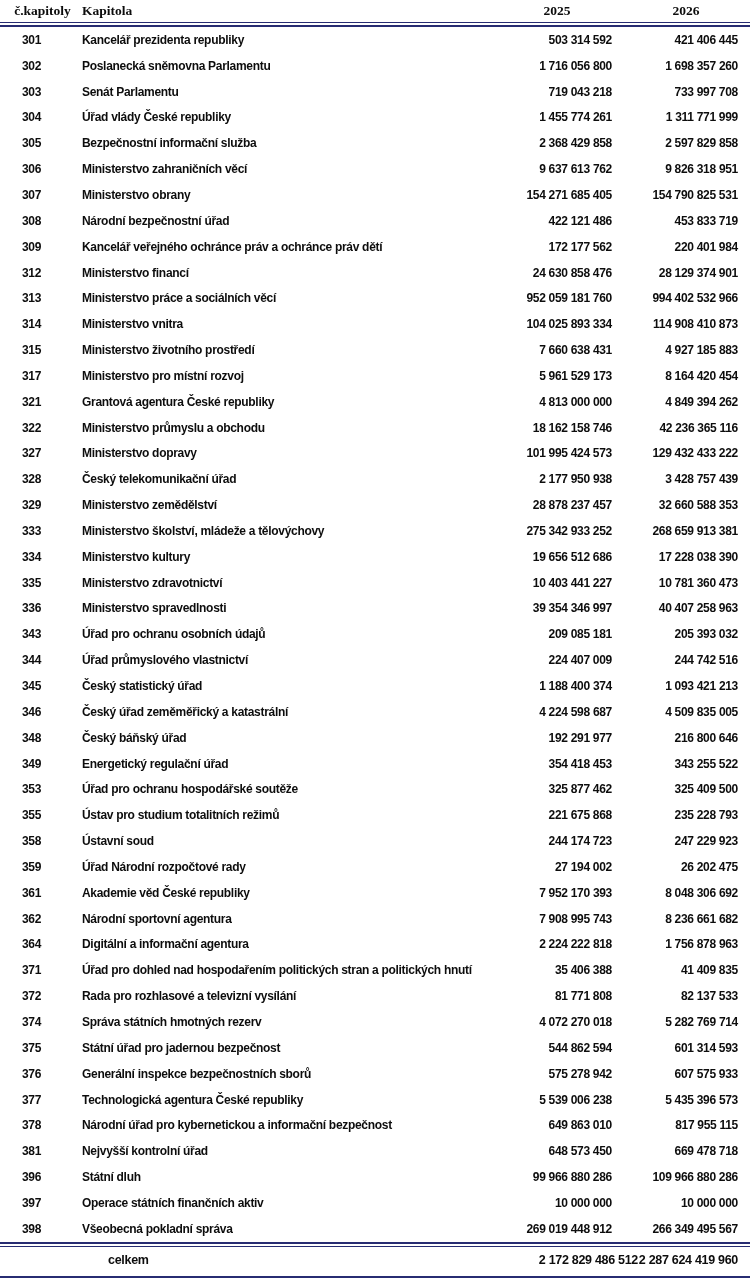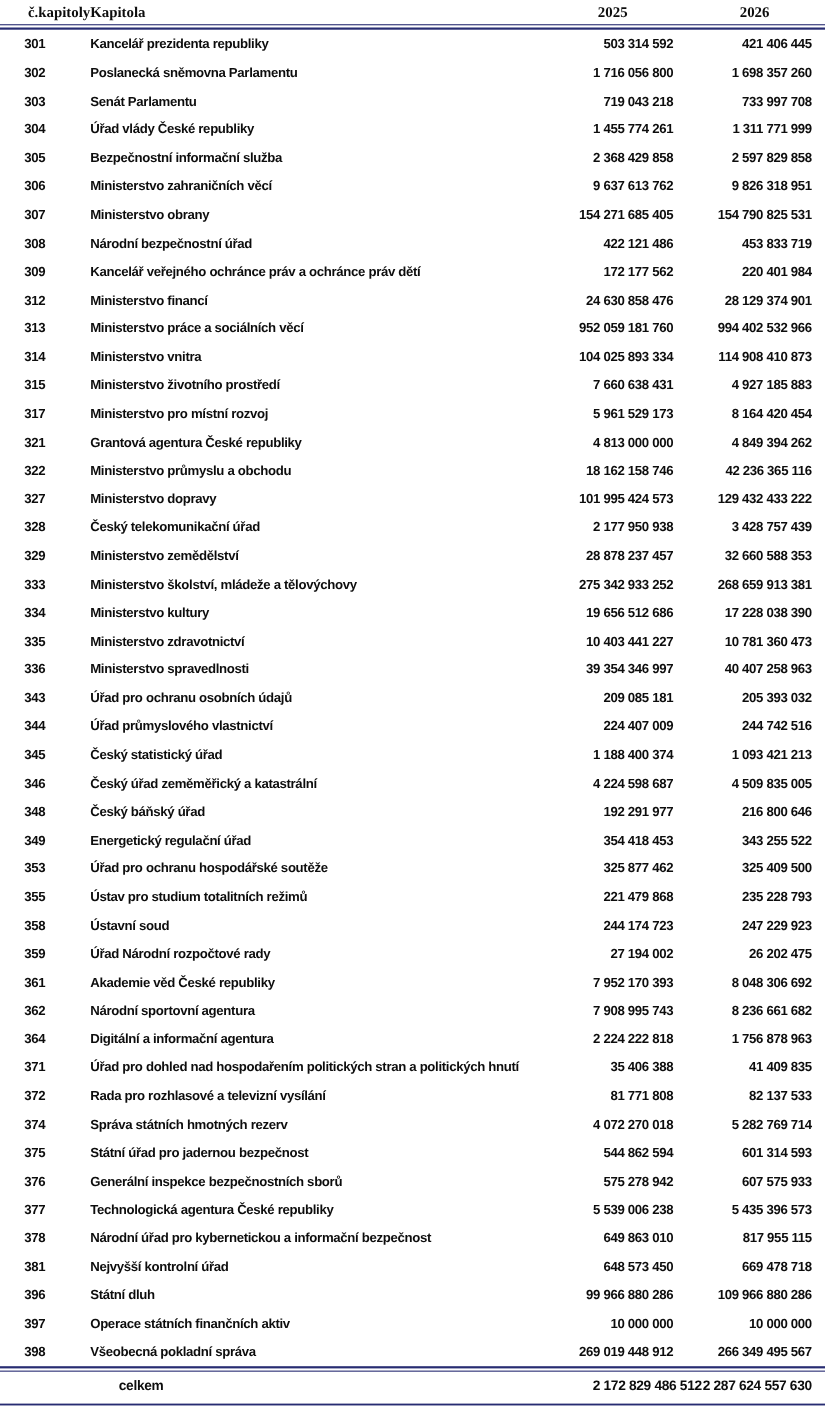--- a/index.html
+++ b/index.html
@@ -12,21 +12,21 @@
   }
   .header-row {
     display: flex; height: 22px; align-items: center;
     font-family: "Liberation Serif", serif;
     font-size: 13.5px; font-weight: bold;
   }
   .c1 { flex: 0 0 82px; box-sizing: border-box; text-align: left; padding-left: 22px; }
   .c2 { flex: 0 0 420px; box-sizing: border-box; text-align: left; white-space: nowrap; overflow: visible; }
   .c3 { flex: 0 0 110px; box-sizing: border-box; text-align: right; white-space: nowrap; }
   .c4 { flex: 1; box-sizing: border-box; text-align: right; padding-right: 12px; white-space: nowrap; }
-  .header-row .c1 { text-align: right; padding-left: 3px; }
+  .header-row .c1 { text-align: center; padding-left: 3px; }
   .header-row .c2 { text-align: left; padding-right: 26px; }
   .header-row .c3 { text-align: center; }
   .header-row .c4 { text-align: center; padding-right: 0; padding-left: 10px; }
   .rule-top { height: 2px; border-top: 1.5px solid var(--rule); border-bottom: 2.5px solid var(--rule); }
   .rule-bottom { height: 2px; border-top: 2.5px solid var(--rule); border-bottom: 1.5px solid var(--rule); }
   .rows .row {
     display: flex; height: 25.85px; align-items: center;
     font-size: 12px; letter-spacing: -0.3px;
   }
   .total-row {
@@ -256,21 +256,21 @@
   <div class="row">
     <div class="c1">353</div>
     <div class="c2">Úřad pro ochranu hospodářské soutěže</div>
     <div class="c3">325 877 462</div>
     <div class="c4">325 409 500</div>
   </div>
 
   <div class="row">
     <div class="c1">355</div>
     <div class="c2">Ústav pro studium totalitních režimů</div>
-    <div class="c3">221 479 868</div>
+    <div class="c3">221 675 868</div>
     <div class="c4">235 228 793</div>
   </div>
 
   <div class="row">
     <div class="c1">358</div>
     <div class="c2">Ústavní soud</div>
     <div class="c3">244 174 723</div>
     <div class="c4">247 229 923</div>
   </div>
 
@@ -379,18 +379,18 @@
     <div class="c4">266 349 495 567</div>
   </div>
 </div>
 
   <div class="rule-bottom"></div>
 
   <div class="total-row">
     <div class="c1"></div>
     <div class="c2">celkem</div>
     <div class="c3">2 172 829 486 512</div>
-    <div class="c4">2 287 624 557 630</div>
+    <div class="c4">2 287 624 419 960</div>
   </div>
 
   <div class="bottom-line"></div>
 
 </div>
 
 </body></html>

